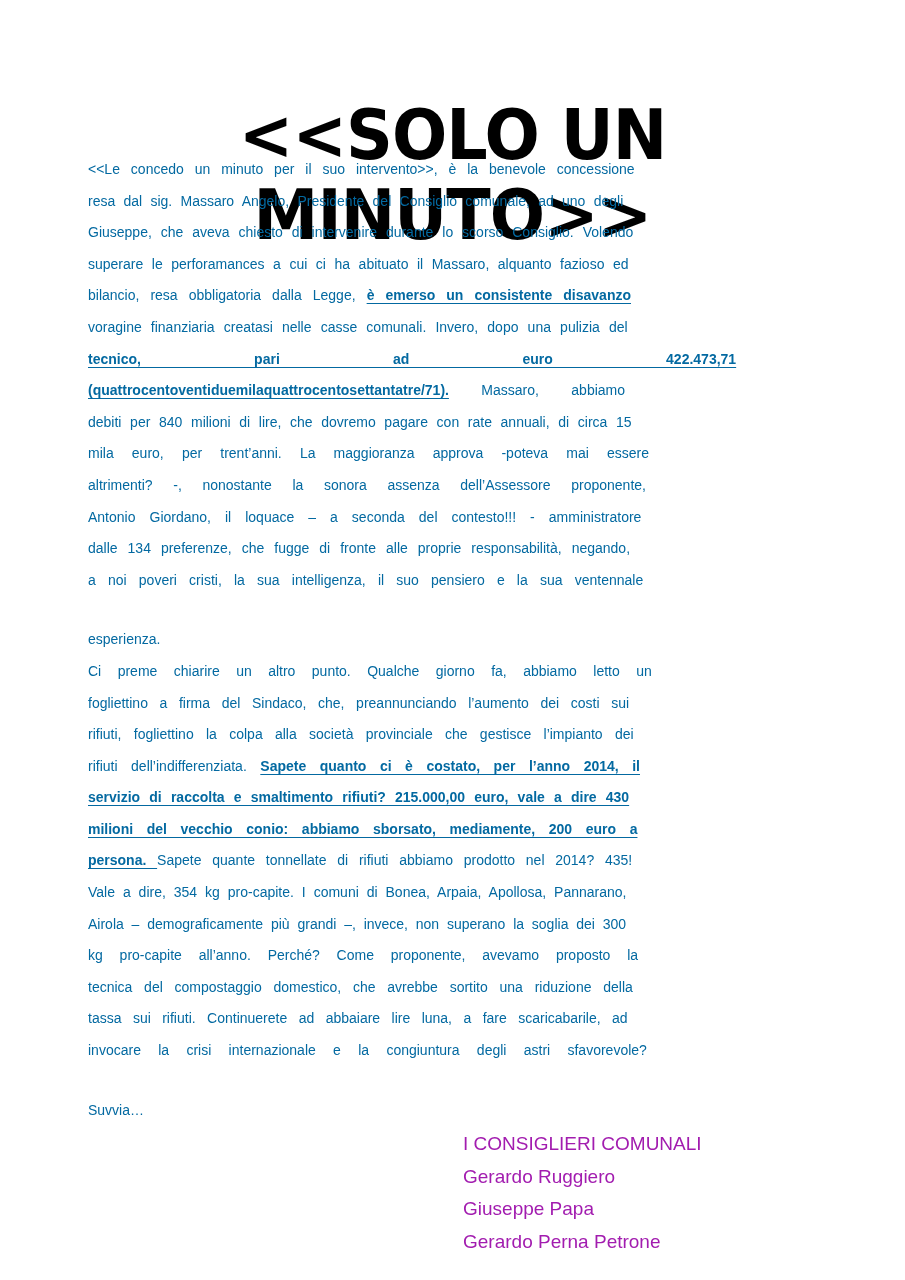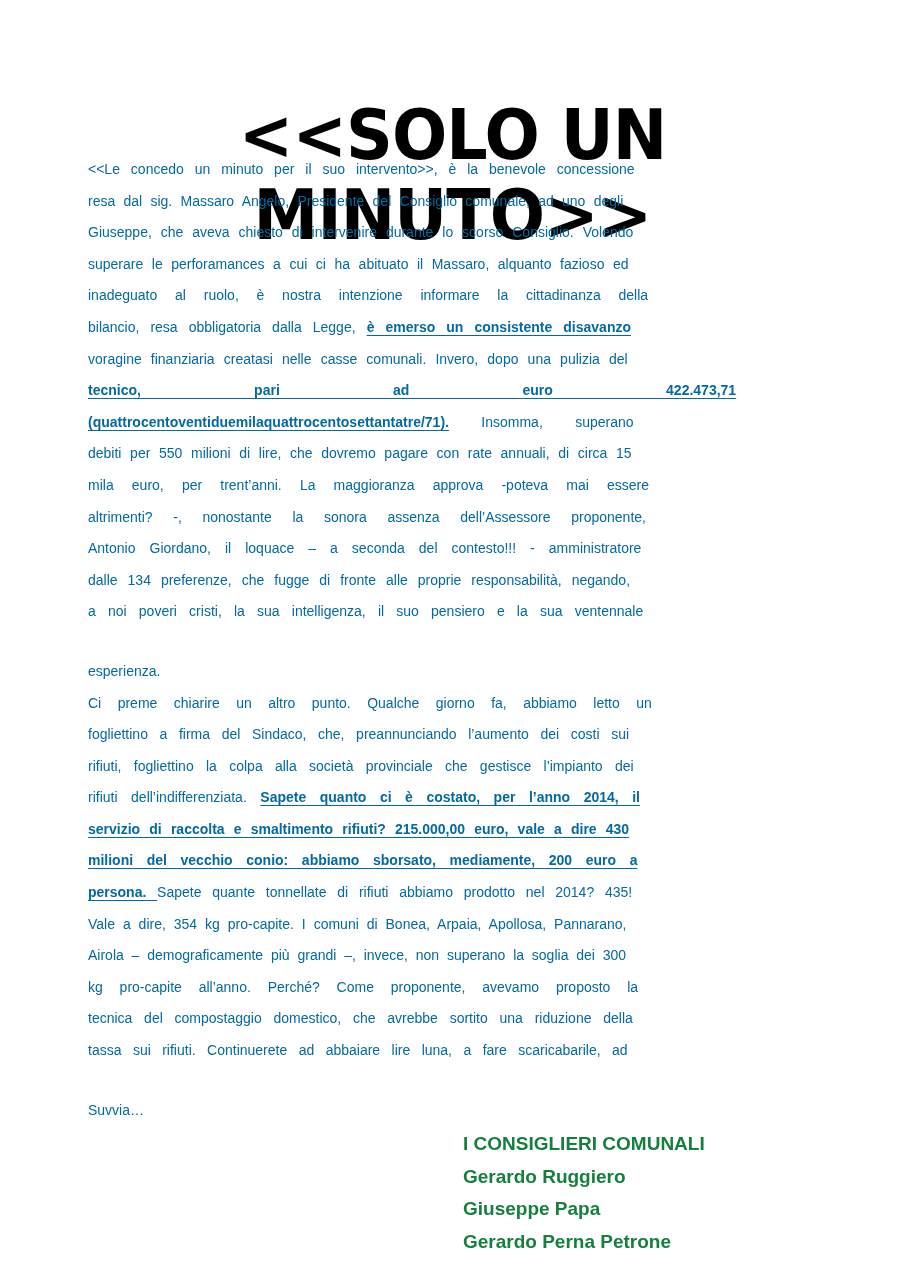--- a/index.html
+++ b/index.html
@@ -15,58 +15,58 @@
     font-family: "Liberation Sans", sans-serif; font-size: 14px; color: #0369a1;
   }
   .line {
     height: 31.6px; line-height: 31.6px; white-space: nowrap;
     text-align: justify; text-align-last: justify;
   }
   .line.last { text-align-last: left; margin-top: 28px; }
   .b { font-weight: bold; text-decoration: underline; text-underline-offset: 3px; }
   .sig {
     position: absolute; left: 463px; top: 1128px;
-    font-family: "Liberation Sans", sans-serif; font-size: 19px; color: #15803d; font-weight: bold;
+    font-family: "Liberation Sans", sans-serif; font-size: 19px; color: #a21caf;
   }
   .sig div { height: 32.5px; line-height: 32.5px; white-space: nowrap; }
 </style>
 </head>
 <body>
 
 <h1 class="title">&lt;&lt;SOLO UN MINUTO&gt;&gt;</h1>
 
 <div class="body-text" id="body-text">
     <div class="line" style="text-align-last: left; word-spacing: 7.02699px;"><span>&lt;&lt;Le concedo un minuto per il suo intervento&gt;&gt;, è la benevole concessione</span></div>
     <div class="line" style="text-align-last: left; word-spacing: 4.36849px;"><span>resa dal sig. Massaro Angelo, Presidente del Consiglio comunale,  ad uno degli</span></div>
     <div class="line" style="text-align-last: left; word-spacing: 5.02813px;"><span>Giuseppe, che aveva chiesto di intervenire durante lo scorso Consiglio. Volendo</span></div>
     <div class="line" style="text-align-last: left; word-spacing: 4.64062px;"><span>superare le perforamances a cui ci ha abituato il Massaro, alquanto fazioso ed</span></div>
-    <div class="line" style="text-align-last: left; word-spacing: 13.8906px;"><span>inadeguato al ruolo, è nostra intenzione informare la cittadinanza della</span></div>
     <div class="line" style="text-align-last: left; word-spacing: 7.15625px;"><span>bilancio, resa obbligatoria dalla Legge, </span><span class="b">è emerso un consistente disavanzo</span></div>
     <div class="line" style="text-align-last: left; word-spacing: 5.24219px;"><span>voragine finanziaria creatasi nelle casse comunali. Invero, dopo una pulizia del</span></div>
     <div class="line" style="text-align-last: left; word-spacing: 109.316px;"><span class="b">tecnico, pari ad euro 422.473,71</span></div>
-    <div class="line" style="text-align-last: left; word-spacing: 28.5078px;"><span class="b">(quattrocentoventiduemilaquattrocentosettantatre/71).</span><span> Insomma, superano</span></div>
-    <div class="line" style="text-align-last: left; word-spacing: 4.75223px;"><span>debiti per 550 milioni di lire, che dovremo pagare con rate annuali, di circa 15</span></div>
+    <div class="line" style="text-align-last: left; word-spacing: 28.5078px;"><span class="b">(quattrocentoventiduemilaquattrocentosettantatre/71).</span><span> Massaro, abbiamo</span></div>
+    <div class="line" style="text-align-last: left; word-spacing: 4.75223px;"><span>debiti per 840 milioni di lire, che dovremo pagare con rate annuali, di circa 15</span></div>
     <div class="line" style="text-align-last: left; word-spacing: 14.2587px;"><span>mila euro, per trent’anni. La maggioranza approva -poteva mai essere</span></div>
     <div class="line" style="text-align-last: left; word-spacing: 16.7812px;"><span>altrimenti? -, nonostante la sonora assenza dell’Assessore proponente,</span></div>
     <div class="line" style="text-align-last: left; word-spacing: 10.1219px;"><span>Antonio Giordano, il loquace – a seconda del contesto!!! - amministratore</span></div>
     <div class="line" style="text-align-last: left; word-spacing: 6.10313px;"><span>dalle 134 preferenze, che fugge di fronte alle proprie responsabilità, negando,</span></div>
     <div class="line" style="text-align-last: left; word-spacing: 8.28486px;"><span>a noi poveri cristi, la sua intelligenza, il suo pensiero e la sua ventennale</span></div>
     <div class="line last"><span>esperienza.</span></div>
     <div class="line" style="text-align-last: left; word-spacing: 12.5526px;"><span>Ci preme chiarire un altro punto. Qualche giorno fa, abbiamo letto un</span></div>
     <div class="line" style="text-align-last: left; word-spacing: 7.72159px;"><span>fogliettino a firma del Sindaco, che,  preannunciando l’aumento dei costi sui</span></div>
     <div class="line" style="text-align-last: left; word-spacing: 8.41761px;"><span>rifiuti, fogliettino la colpa alla società  provinciale che gestisce l’impianto dei</span></div>
     <div class="line" style="text-align-last: left; word-spacing: 9.62813px;"><span>rifiuti dell’indifferenziata. </span><span class="b">Sapete quanto ci è costato, per l’anno 2014, il</span></div>
     <div class="line" style="text-align-last: left; word-spacing: 5.26705px;"><span class="b">servizio di raccolta e smaltimento rifiuti? 215.000,00 euro, vale a dire 430</span></div>
     <div class="line" style="text-align-last: left; word-spacing: 9.70312px;"><span class="b">milioni del vecchio conio: abbiamo sborsato, mediamente, 200 euro a</span></div>
     <div class="line" style="text-align-last: left; word-spacing: 6.86094px;"><span class="b">persona. </span><span>Sapete quante tonnellate di rifiuti abbiamo prodotto nel 2014? 435!</span></div>
     <div class="line" style="text-align-last: left; word-spacing: 4.03516px;"><span>Vale a dire, 354 kg pro-capite. I comuni di Bonea, Arpaia, Apollosa, Pannarano,</span></div>
     <div class="line" style="text-align-last: left; word-spacing: 3.91406px;"><span>Airola – demograficamente più grandi –, invece, non superano la soglia dei 300</span></div>
     <div class="line" style="text-align-last: left; word-spacing: 12.9219px;"><span>kg pro-capite all’anno. Perché? Come proponente, avevamo proposto la</span></div>
     <div class="line" style="text-align-last: left; word-spacing: 7.87153px;"><span>tecnica del compostaggio domestico, che avrebbe sortito una riduzione della</span></div>
     <div class="line" style="text-align-last: left; word-spacing: 7.53125px;"><span>tassa sui rifiuti.  Continuerete ad abbaiare lire luna, a fare scaricabarile, ad</span></div>
+    <div class="line" style="text-align-last: left; word-spacing: 13.4149px;"><span>invocare la crisi internazionale e la congiuntura degli astri sfavorevole?</span></div>
     <div class="line last"><span>Suvvia…</span></div>
   </div>
 
 <div class="sig">
   <div>I CONSIGLIERI COMUNALI</div>
   <div>Gerardo Ruggiero</div>
   <div>Giuseppe Papa</div>
   <div>Gerardo Perna Petrone</div>
 </div>
 

